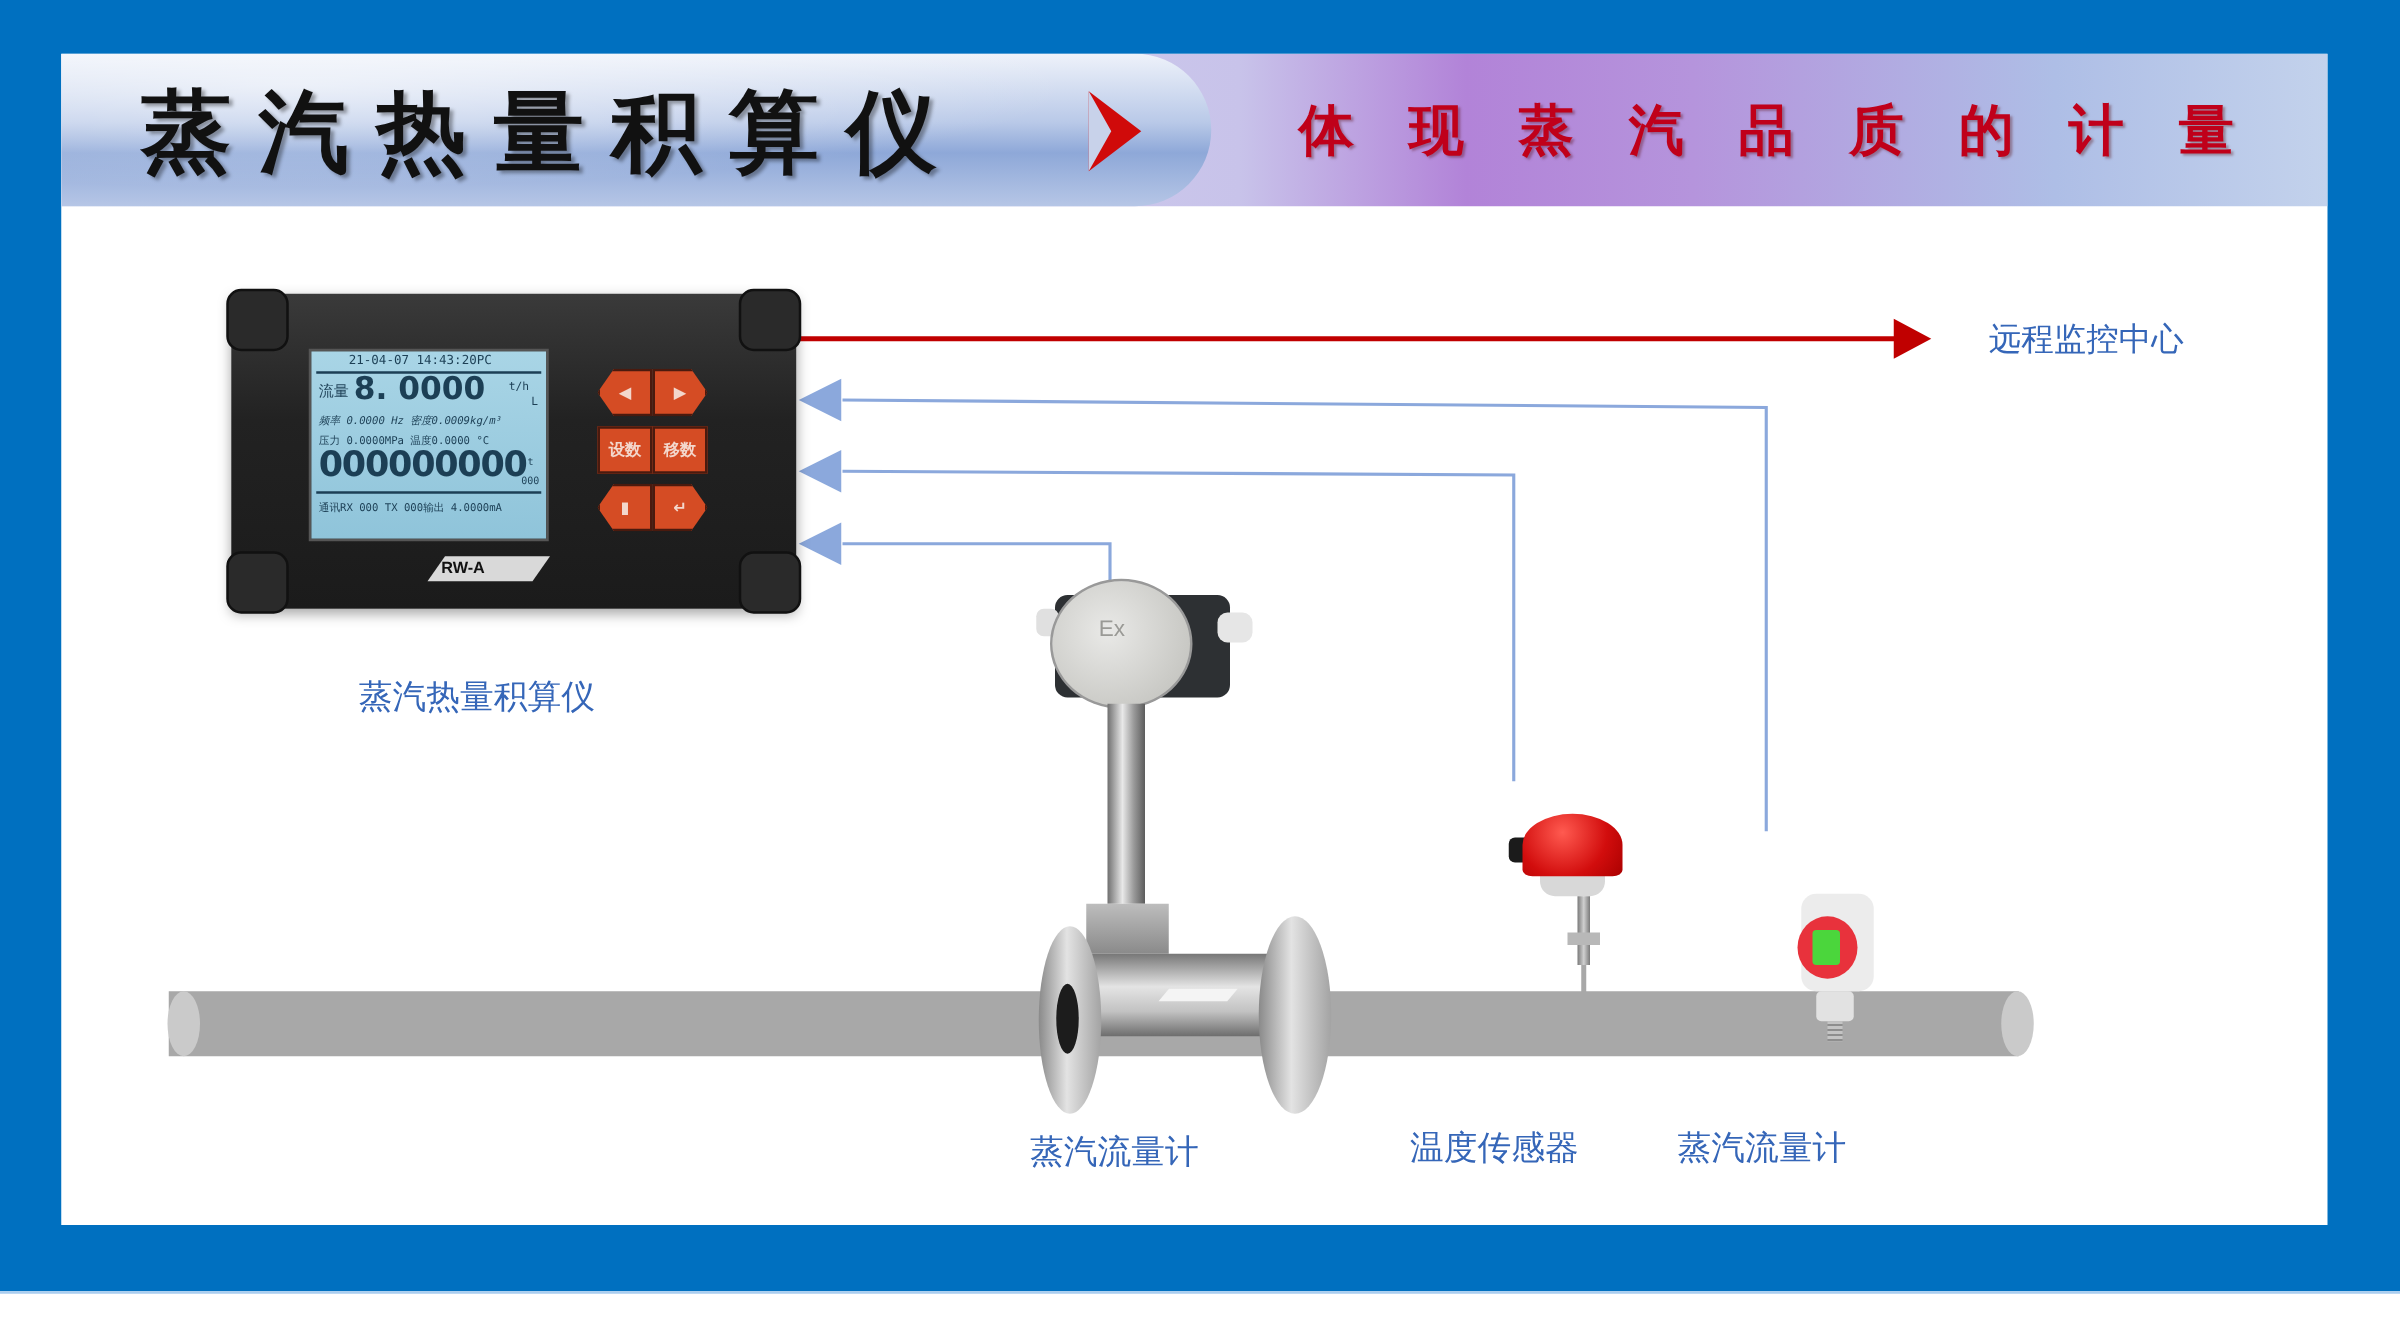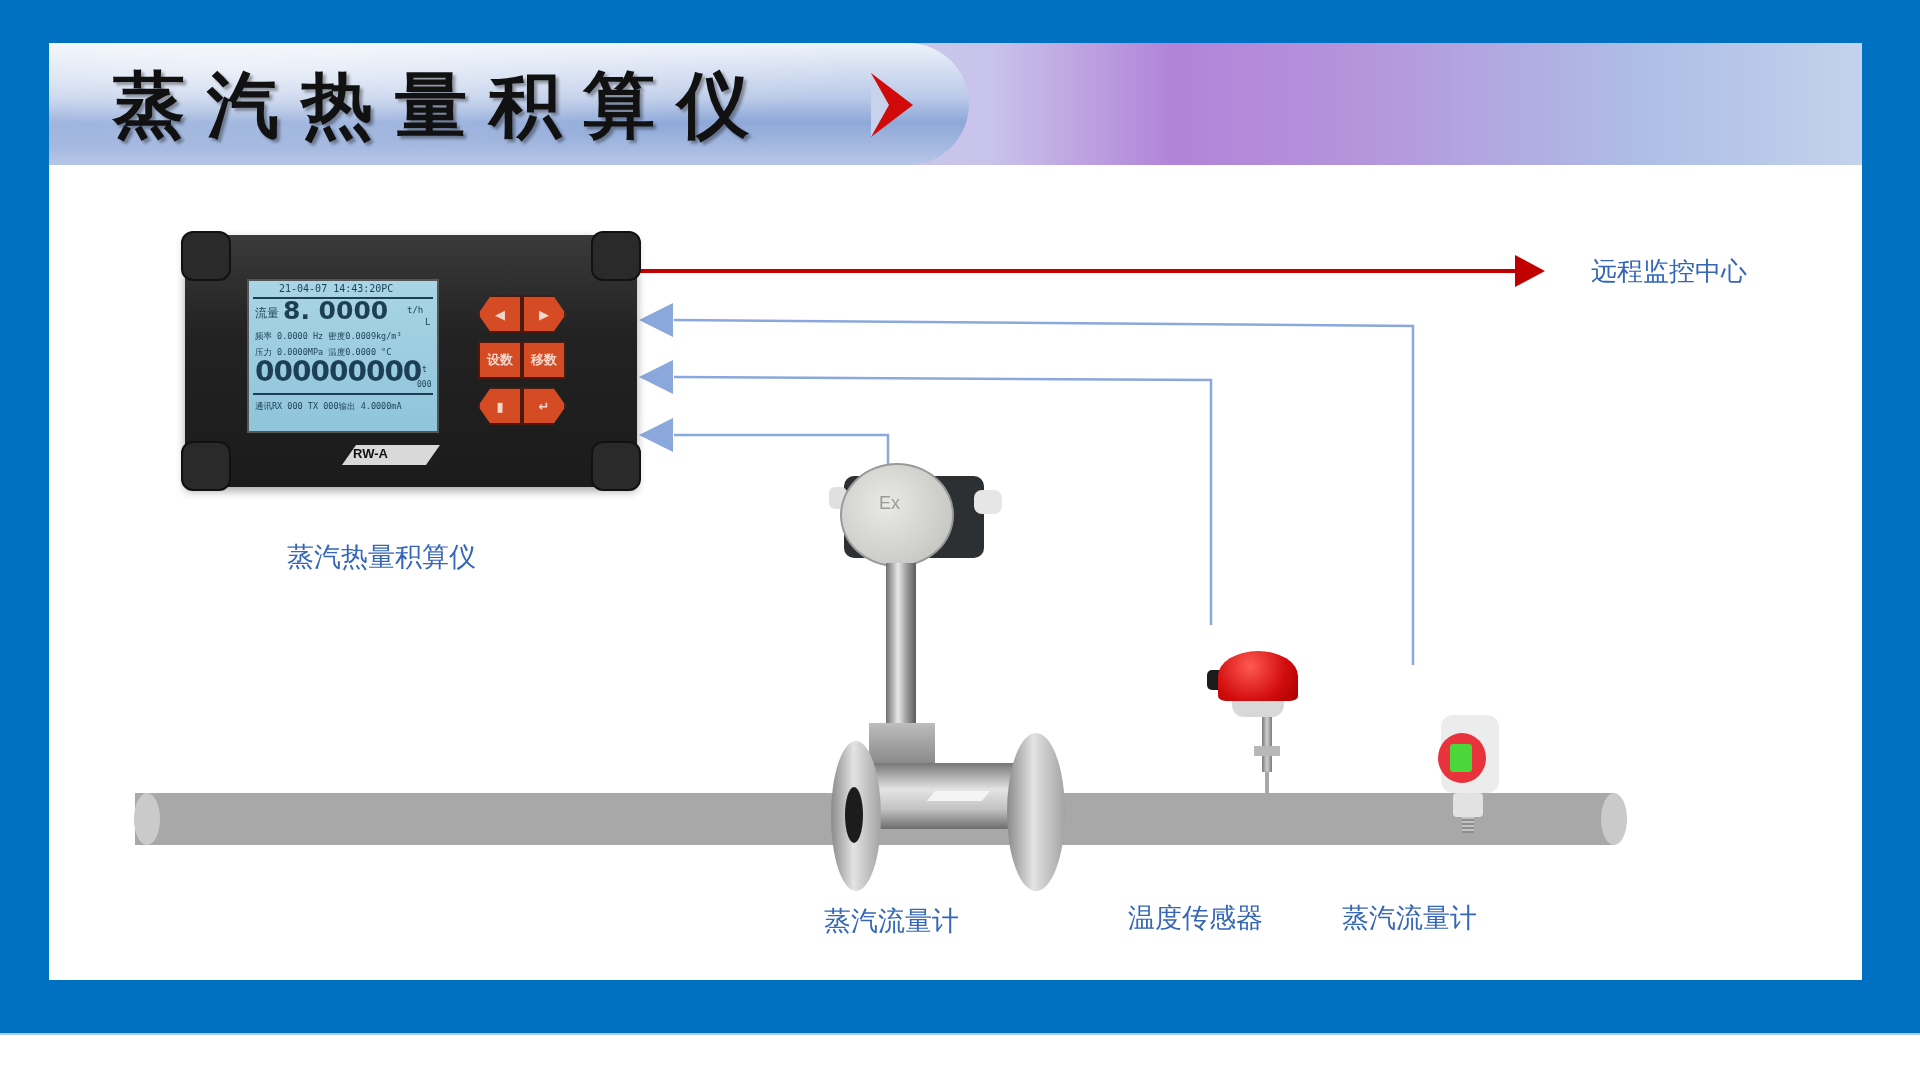--- a/index.html
+++ b/index.html
@@ -77,20 +77,21 @@
 
 <div class="frame"></div>
 <div class="frame-bottom-line"></div>
 
 <div class="panel">
 
   <div class="header">
     <div class="header-pill"></div>
     <div class="title">蒸汽热量积算仪</div>
     <div class="title-chevron"></div>
+    <div class="subtitle">体现蒸汽品质的计量</div>
   </div>
 
   <svg class="wires" viewBox="0 0 1813 937">
     <defs>
       <marker id="redHead" markerWidth="8" markerHeight="8" refX="7" refY="4" orient="auto" markerUnits="strokeWidth">
         <path d="M0,0 L8,4 L0,8 z" fill="#C00000"></path>
       </marker>
     </defs>
 
     <line x1="590" y1="228" x2="1470" y2="228" stroke="#C00000" stroke-width="4"></line>
@@ -114,21 +115,21 @@
     <div class="corner" style="left:-4px; bottom:-4px;"></div>
     <div class="corner" style="right:-4px; bottom:-4px;"></div>
 
     <div class="lcd">
       <div class="lcd-row" style="top:2px; left:30px; font-size:10px;">21-04-07   14:43:20PC</div>
       <div class="lcd-sep" style="top:16px;"></div>
       <div class="lcd-row" style="top:24px; font-size:12px;">流量</div>
       <div class="lcd-row" style="top:15px; left:34px; font-size:25px; font-weight:bold; font-family:'DejaVu Sans', sans-serif;">8. 0000</div>
       <div class="lcd-row" style="top:24px; left:158px; font-size:9px;">t/h</div>
       <div class="lcd-row" style="top:36px; left:176px; font-size:9px;">L</div>
-      <div class="lcd-row" style="top:50px; font-size:8.5px;">频率 0.0000 Hz 密度0.0009kg/m³</div>
+      <div class="lcd-row" style="top:50px; font-size:8.5px;font-style:italic;">频率 0.0000 Hz 密度0.0009kg/m³</div>
       <div class="lcd-row" style="top:66px; font-size:8.5px;">压力 0.0000MPa 温度0.0000   °C</div>
       <div class="lcd-row" style="top:74px; font-size:28px; font-weight:bold; letter-spacing:-1px; font-family:'DejaVu Sans', sans-serif;">000000000</div>
       <div class="lcd-row" style="top:84px; left:173px; font-size:8px;">t</div>
       <div class="lcd-row" style="top:99px; left:168px; font-size:8px;">000</div>
       <div class="lcd-sep" style="top:112px;"></div>
       <div class="lcd-row" style="top:120px; font-size:8.5px;">通讯RX 000 TX 000输出 4.0000mA</div>
     </div>
 
     <div class="keys">
       <div class="key" style="left:0; top:0; clip-path:polygon(30% 0,100% 0,100% 100%,30% 100%,0 50%);">◀</div>

